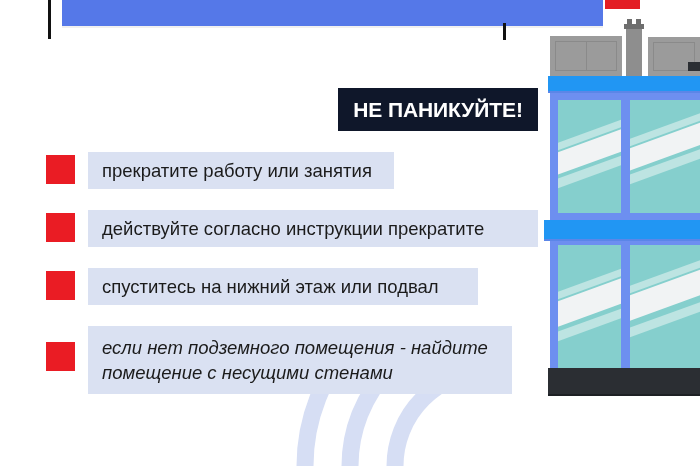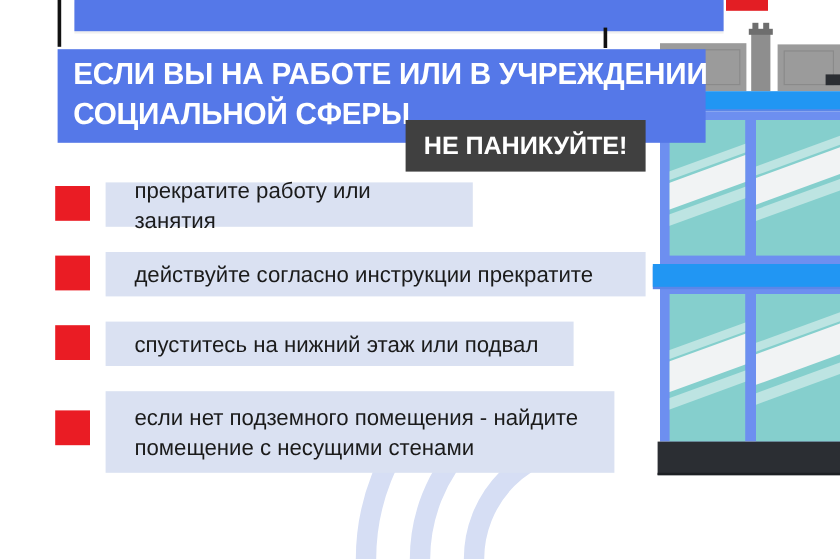--- a/index.html
+++ b/index.html
@@ -148,24 +148,24 @@
     font-size: 25.5px;
     line-height: 33px;
     letter-spacing: -0.2px;
     white-space: nowrap;
     transform: scaleX(0.97);
     transform-origin: left center;
   }
   .badge {
     position: absolute;
     left: 338px;
-    top: 100px;
+    top: 88px;
     width: 200px;
     height: 43px;
-    background: #404040;
+    background: #0f172a;
     display: flex;
     align-items: center;
     justify-content: center;
   }
   .badge-text {
     color: #ffffff;
     font-family: "Liberation Sans", sans-serif;
     font-weight: bold;
     font-size: 21px;
     letter-spacing: -0.1px;
@@ -188,21 +188,21 @@
     background: #dae1f2;
     box-sizing: border-box;
     display: flex;
     align-items: center;
   }
   .item-text {
     color: #1b1b1b;
     font-family: "Liberation Sans", sans-serif;
     font-size: 18.5px;
     line-height: 25px;
-    padding: 0 24px;
+    padding: 0 14px;
     white-space: pre-line;
   }
 </style>
 </head>
 <body>
 
 <div class="poster">
 
   <div class="watermark">
     <svg width="520" height="136" viewBox="0 0 520 136" aria-hidden="true">
@@ -259,24 +259,20 @@
     </div>
 
     <div class="base-band" style="left:0px; top:368px; width:152px; height:26px;"></div>
   </div>
 
   <div class="top-bar"></div>
   <div class="top-red"></div>
   <div class="tick tick-left"></div>
   <div class="tick tick-right"></div>
 
-  <div class="headline">
-    <div class="headline-line">ЕСЛИ ВЫ НА РАБОТЕ ИЛИ В УЧРЕЖДЕНИИ</div>
-    <div class="headline-line">СОЦИАЛЬНОЙ СФЕРЫ</div>
-  </div>
 
   <div class="badge">
     <span class="badge-text">НЕ ПАНИКУЙТЕ!</span>
   </div>
 
   <div class="list">
 
     <div class="list-item">
       <div class="bullet" style="top:155px;"></div>
       <div class="item-box" style="top:152px; width:306px; height:37px;">
@@ -293,20 +289,20 @@
 
     <div class="list-item">
       <div class="bullet" style="top:271px;"></div>
       <div class="item-box" style="top:268px; width:390px; height:37px;">
         <span class="item-text">спуститесь на нижний этаж или подвал</span>
       </div>
     </div>
 
     <div class="list-item">
       <div class="bullet" style="top:342px;"></div>
-      <div class="item-box" style="top:326px; width:424px; height:68px;">
+      <div class="item-box" style="top:326px; width:424px; height:68px;font-style:italic;">
         <span class="item-text">если нет подземного помещения - найдите
 помещение с несущими стенами</span>
       </div>
     </div>
 
   </div>
 </div>
 
 </body></html>

